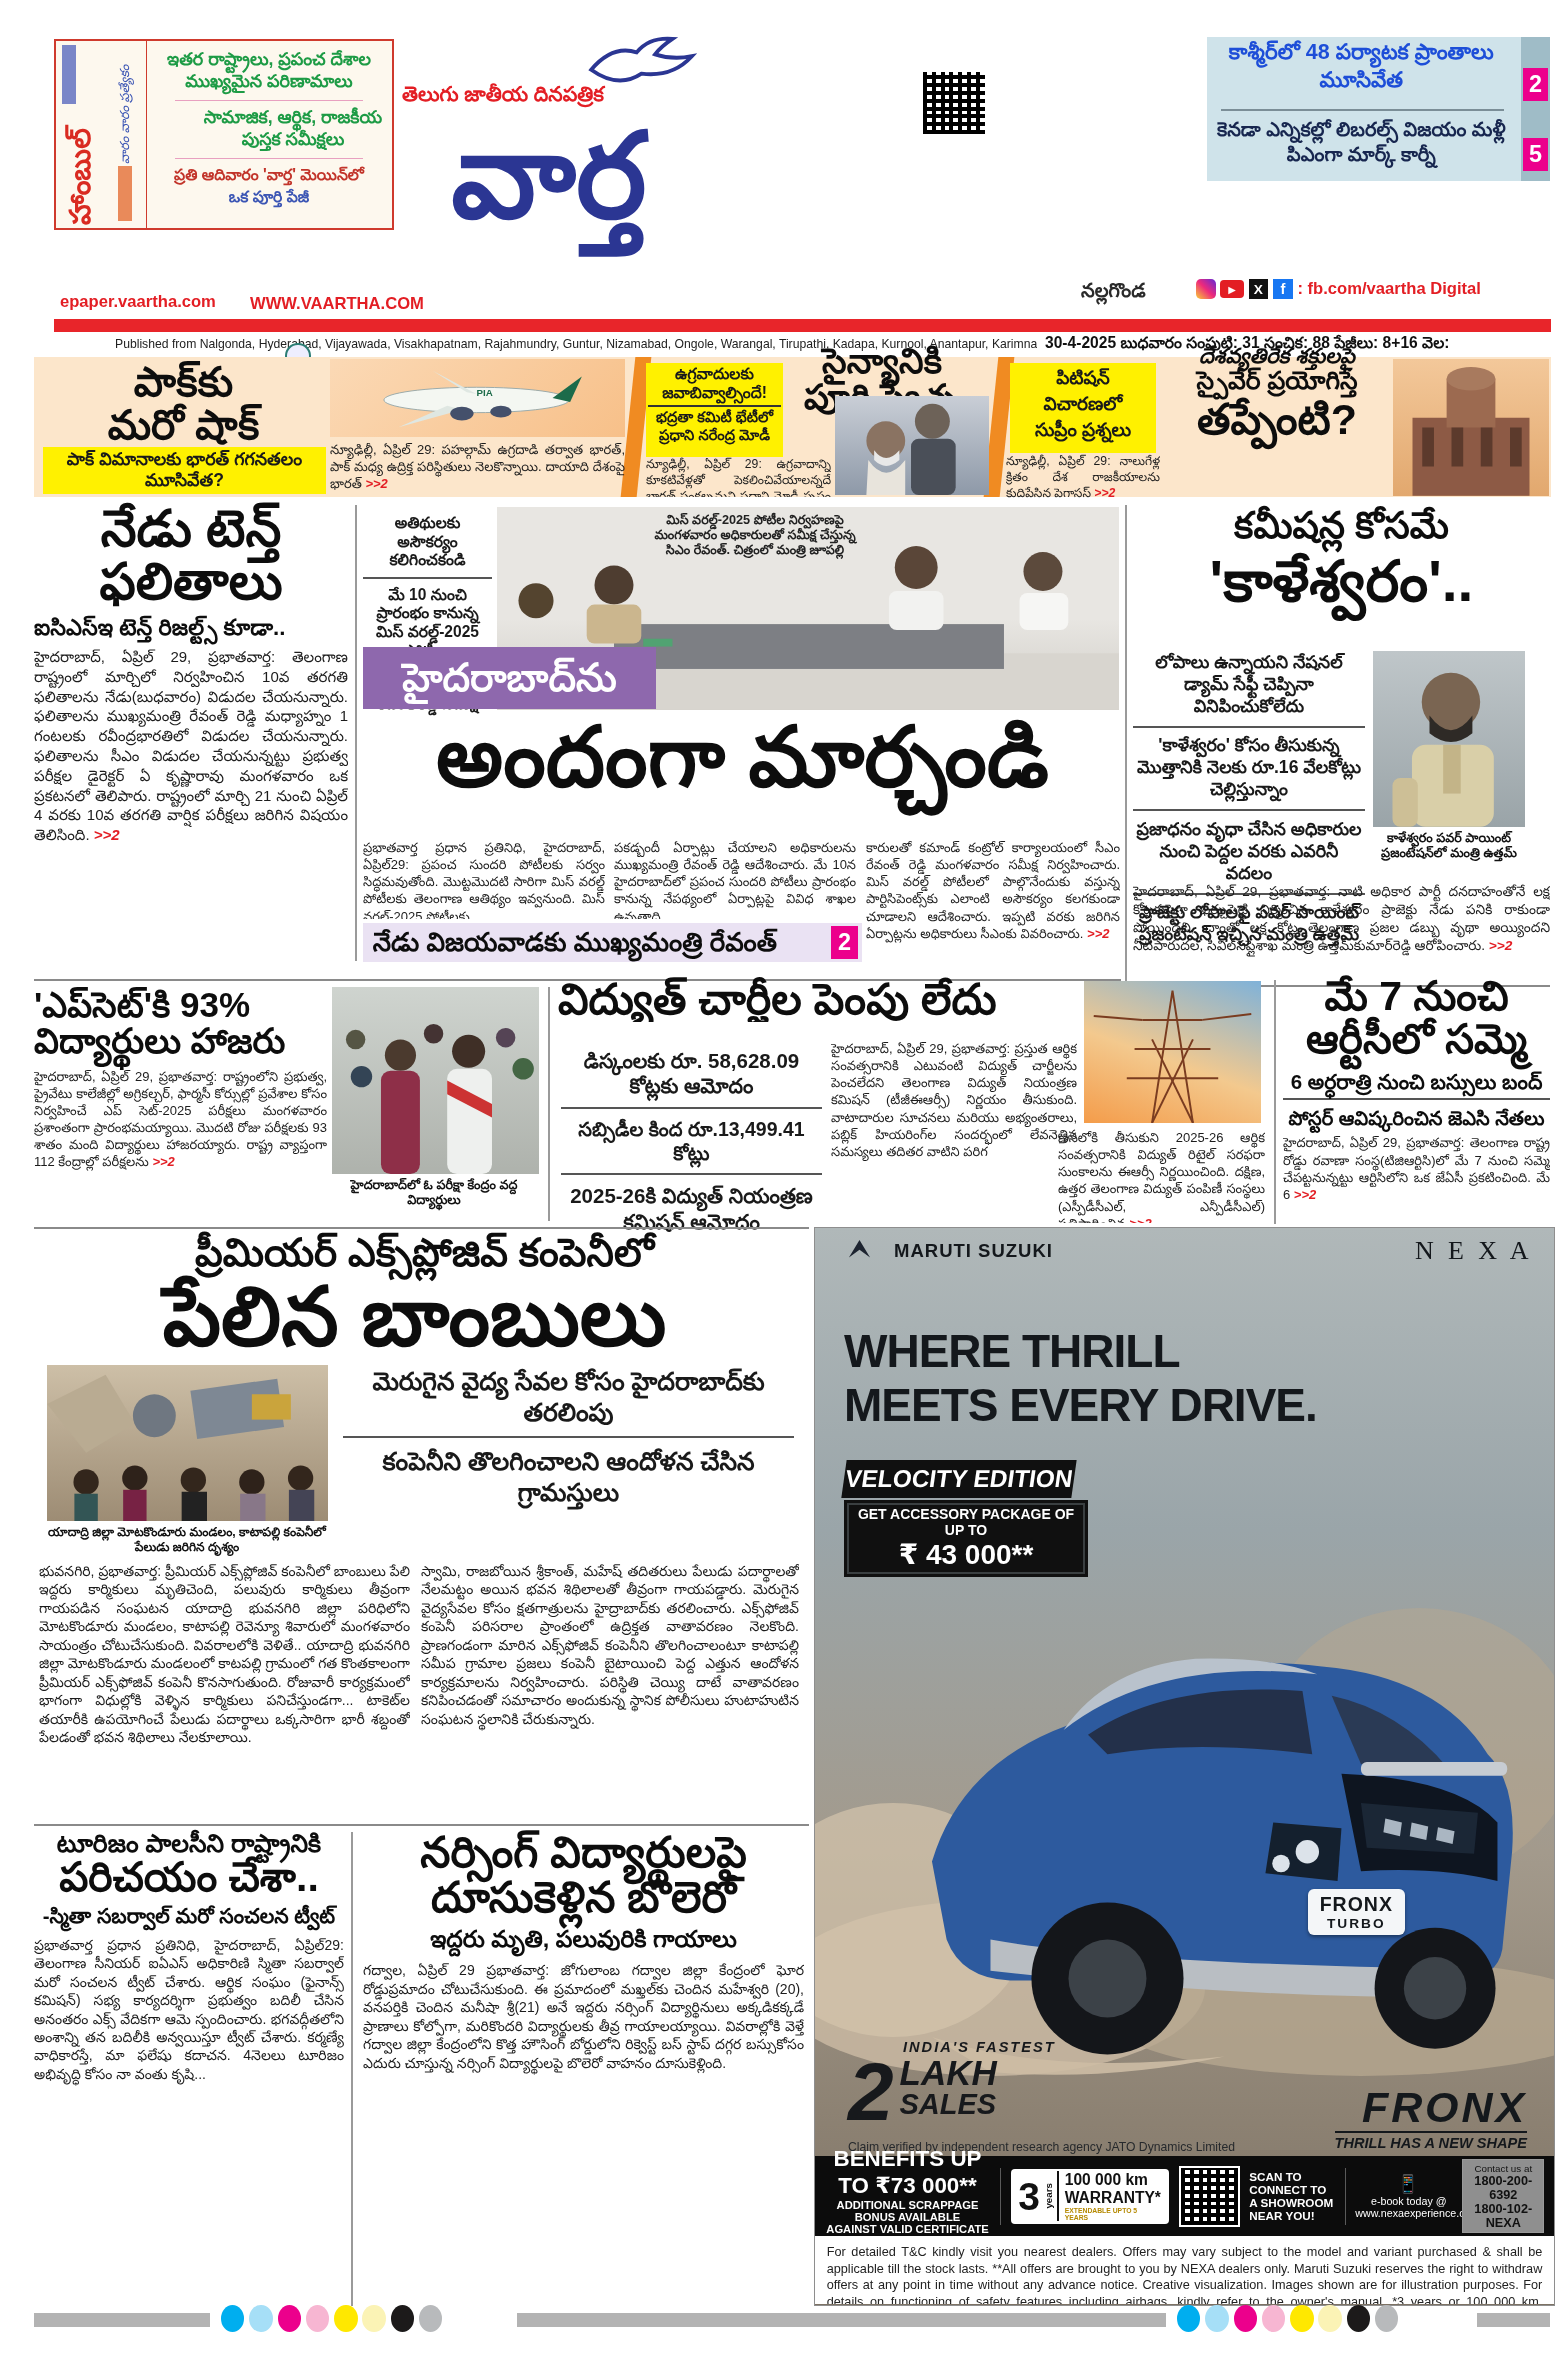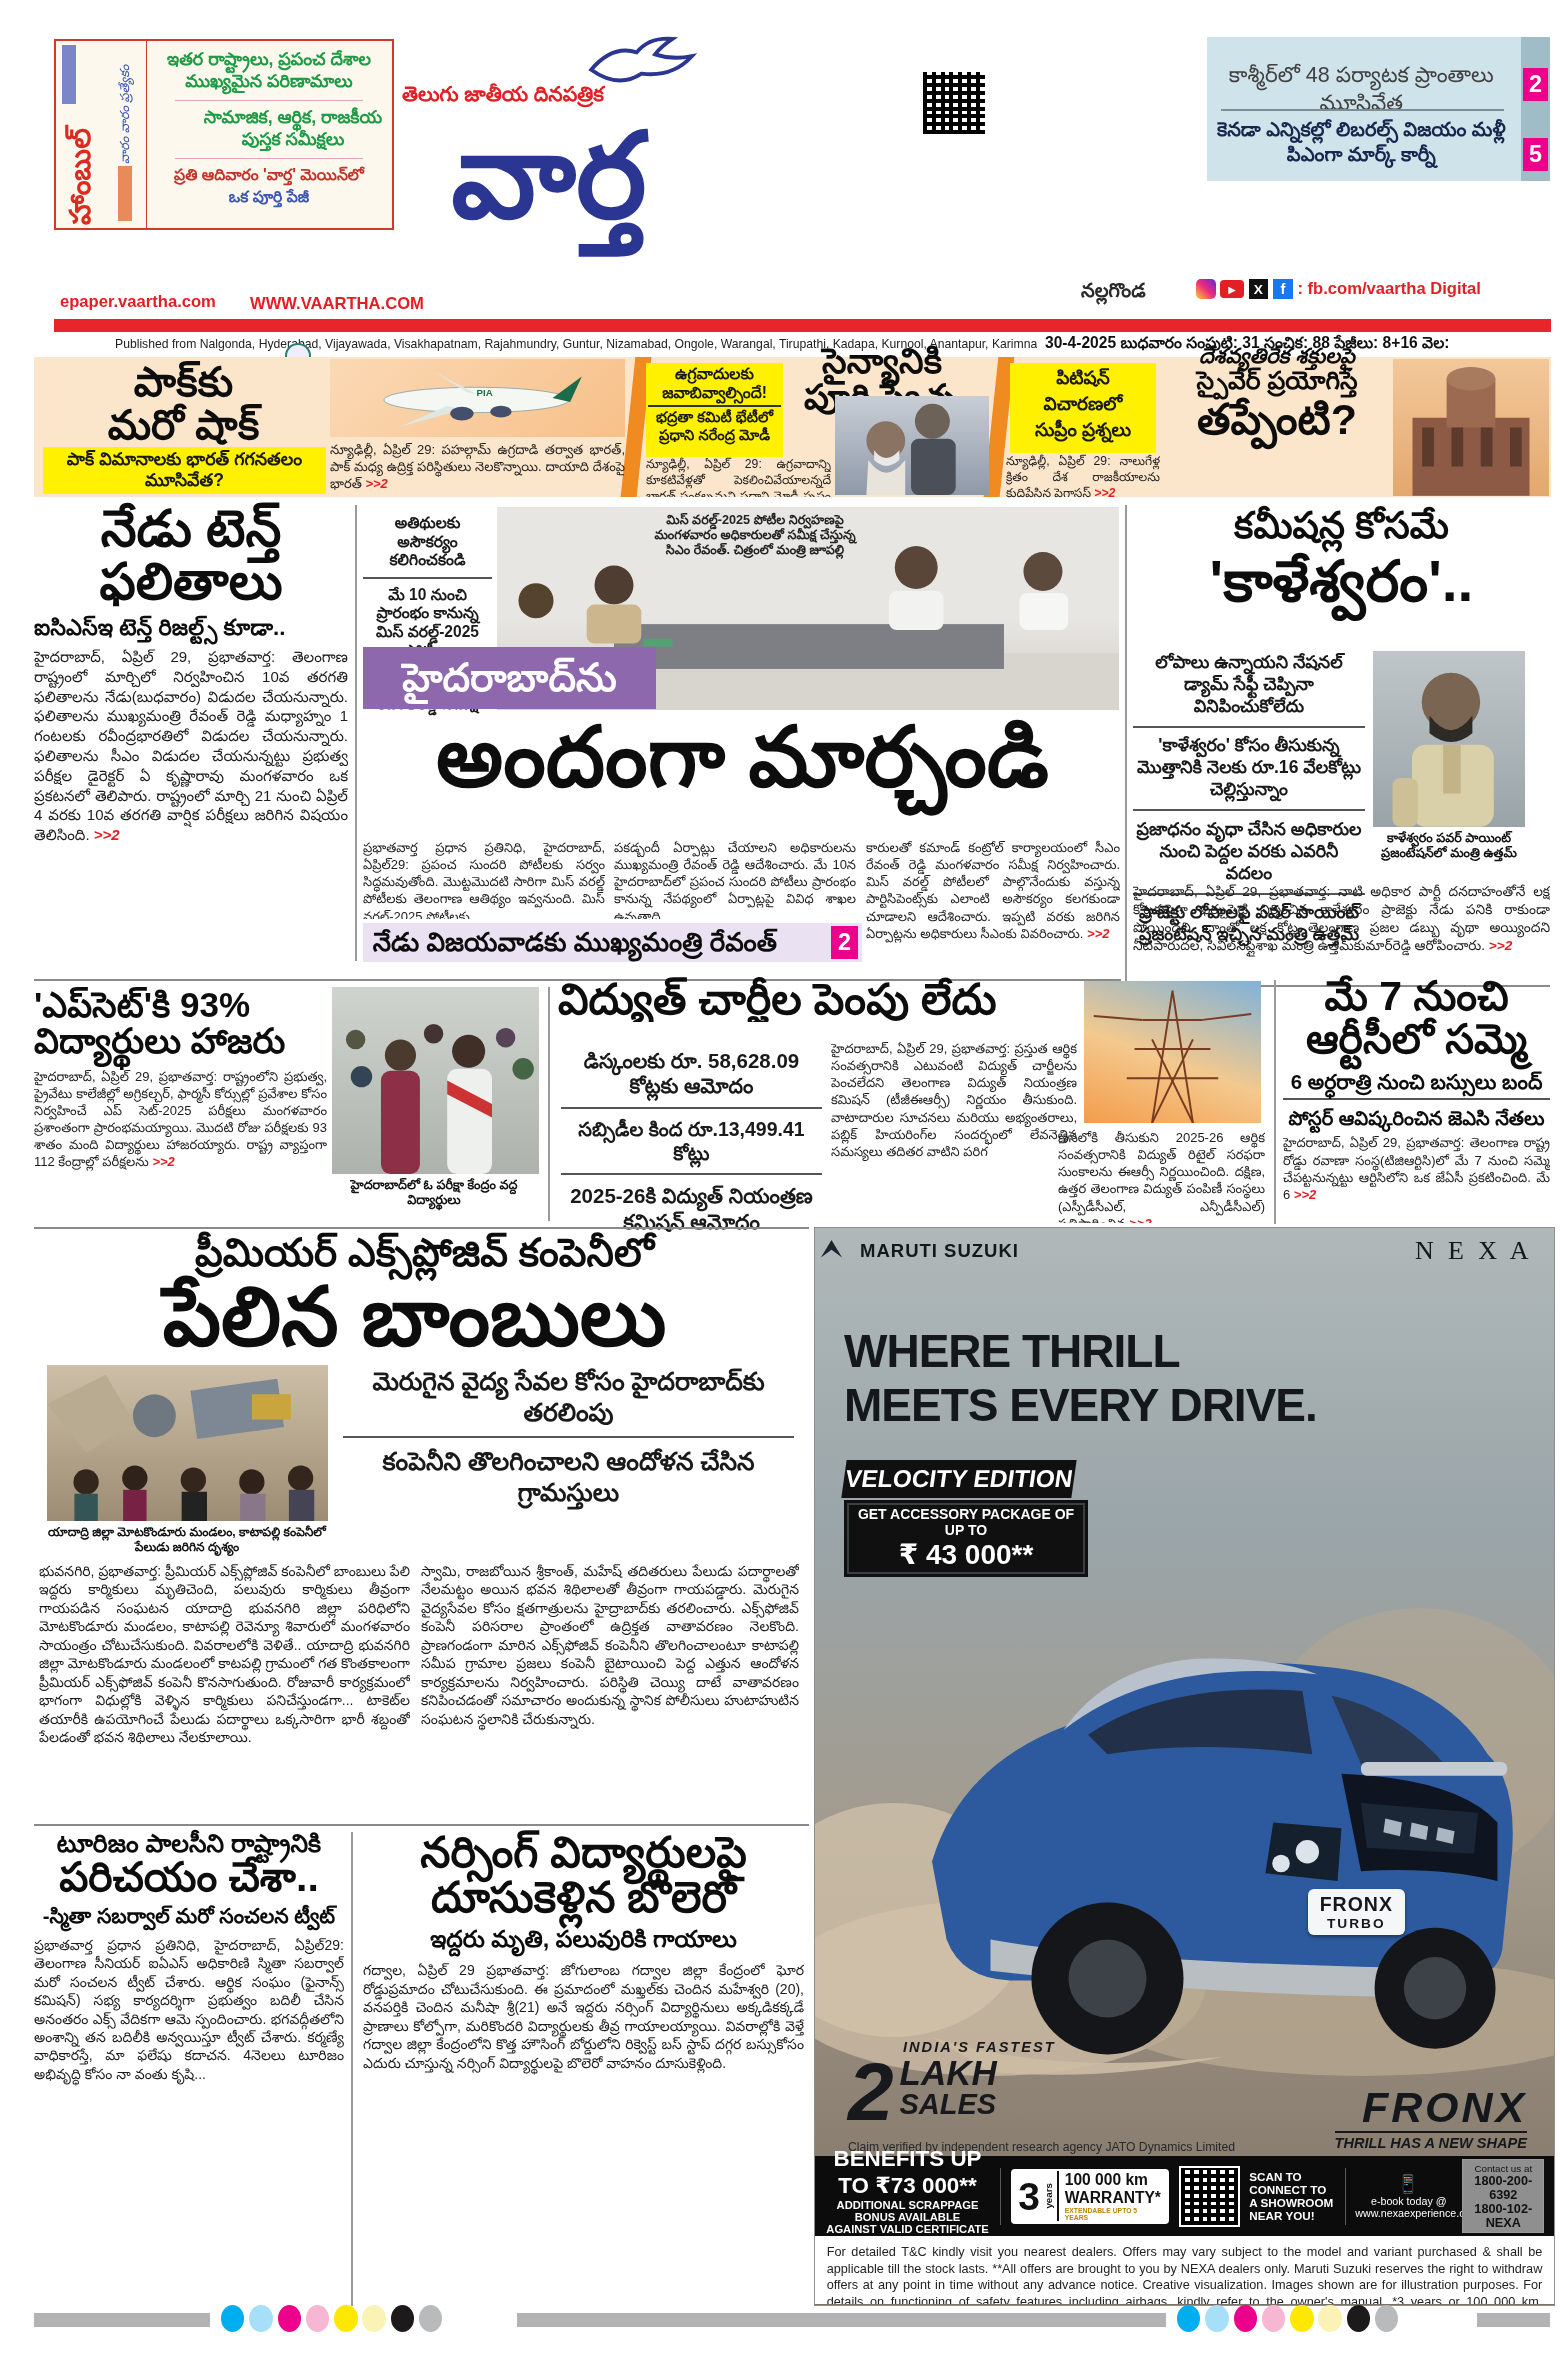--- a/index.html
+++ b/index.html
@@ -59,21 +59,21 @@
         <path d="M8 38 Q30 12 55 20 Q68 4 92 6 Q80 14 74 22 Q92 28 112 24 Q92 46 60 42 Q36 58 8 38 Z" fill="#ffffff" stroke="#2b3693" stroke-width="4"></path>
       </svg>
   </span>
 
   <div class="abs" style="left:388px;top:86px;width:322px;height:190px;color:#2b3693;font-weight:bold;font-size:119px;line-height:180px;text-align:center;overflow:hidden;">వార్త</div>
 
   <div class="abs qr" style="left:921px;top:70px;width:62px;height:62px;"></div>
 
   <div class="abs" style="left:1207px;top:37px;width:343px;height:144px;background:#cfe3ea;">
     <div class="abs" style="right:0;top:0;width:29px;height:100%;background:#9fbcc7;"></div>
-    <div class="abs center" style="left:7.8px;top:25px;width:293px;font-weight:normal;font-size:21.5px;color:#404040;line-height:1.3;">కాశ్మీర్‌లో 48 పర్యాటక ప్రాంతాలు మూసివేత</div>
+    <div class="abs center" style="left:7.8px;top:2px;width:293px;font-weight:bold;font-size:21.5px;color:#1d4ed8;line-height:1.3;">కాశ్మీర్‌లో 48 పర్యాటక ప్రాంతాలు మూసివేత</div>
     <div class="abs chip" style="right:2px;top:31px;width:25px;height:33px;font-size:23.4px;line-height:33px;">2</div>
     <div class="abs" style="left:13.7px;top:72px;width:283px;border-top:2.9px double #7b8e97;"></div>
     <div class="abs center" style="left:7.8px;top:80px;width:293px;font-weight:bold;font-size:19.5px;color:#17264f;line-height:1.3;">కెనడా ఎన్నికల్లో లిబరల్స్ విజయం మళ్లీ పిఎంగా మార్క్ కార్నీ</div>
     <div class="abs chip" style="right:2px;top:101px;width:25px;height:33px;font-size:23.4px;line-height:33px;">5</div>
   </div>
 
   <div class="abs" style="left:1081px;top:279px;font-size:19.5px;font-weight:bold;color:#2a2a2a;">నల్లగొండ</div>
 
   <div class="abs" style="left:1196px;top:279px;display:flex;align-items:center;gap:4.9px;">
     <span style="width:19.5px;height:19.5px;border-radius:4.9px;background:linear-gradient(45deg,#f9ce34,#ee2a7b,#6228d7);display:inline-block;"></span>
@@ -334,21 +334,21 @@
     <div class="hl center" style="font-size:43px;">
       <div>నర్సింగ్ విద్యార్థులపై</div>
         <div>దూసుకెళ్లిన బొలెరో</div>
     </div>
     <div class="hl center" style="font-size:23.4px;margin-top:7.8px;">ఇద్దరు మృతి, పలువురికి గాయాలు</div>
     <div class="bodytxt" style="font-size:14px;margin-top:9.8px;height:332px;">గద్వాల, ఏప్రిల్ 29 ప్రభాతవార్త: జోగులాంబ గద్వాల జిల్లా కేంద్రంలో ఘోర రోడ్డుప్రమాదం చోటుచేసుకుంది. ఈ ప్రమాదంలో మఖ్తల్‌కు చెందిన మహేశ్వరి (20), వనపర్తికి చెందిన మనీషా శ్రీ(21) అనే ఇద్దరు నర్సింగ్ విద్యార్థినులు అక్కడికక్కడే ప్రాణాలు కోల్పోగా, మరికొందరి విద్యార్థులకు తీవ్ర గాయాలయ్యాయి. వివరాల్లోకి వెళ్తే గద్వాల జిల్లా కేంద్రంలోని కొత్త హౌసింగ్ బోర్డులోని రిక్వెస్ట్ బస్ స్టాప్ దగ్గర బస్సుకోసం ఎదురు చూస్తున్న నర్సింగ్ విద్యార్థులపై బొలెరో వాహనం దూసుకెళ్లింది.</div>
   </div>
 
   <div class="abs" style="left:814px;top:1227px;width:739px;height:1077px;border:1px solid #8e8e8e;
               background:linear-gradient(180deg,#b0b8b9 0%,#9aa5a9 28%,#a39a8c 58%,#8d8273 82%,#7d7264 100%);overflow:hidden;">
-    <div class="abs" style="left:4px;top:9.8px;display:flex;align-items:center;gap:16px;">
+    <div class="abs" style="left:32px;top:9.8px;display:flex;align-items:center;gap:22px;">
       <span>
         <svg width="25" height="21.5" viewBox="0 0 26 22">
             <path d="M2 20 L13 2 L24 20 L13 12 Z" fill="#1d2430"></path>
           </svg>
       </span>
       <span style="font-weight:bold;font-size:18.5px;color:#14181c;letter-spacing:1px;">MARUTI SUZUKI</span>
     </div>
     <div class="abs" style="right:21.5px;top:7.8px;font-family:'Liberation Serif',serif;font-size:26px;color:#14181c;letter-spacing:3.9px;">N E X A</div>
 
     <div class="abs" style="left:29px;top:96px;color:#14181c;font-weight:bold;font-size:46px;line-height:1.18;letter-spacing:-1px;">

